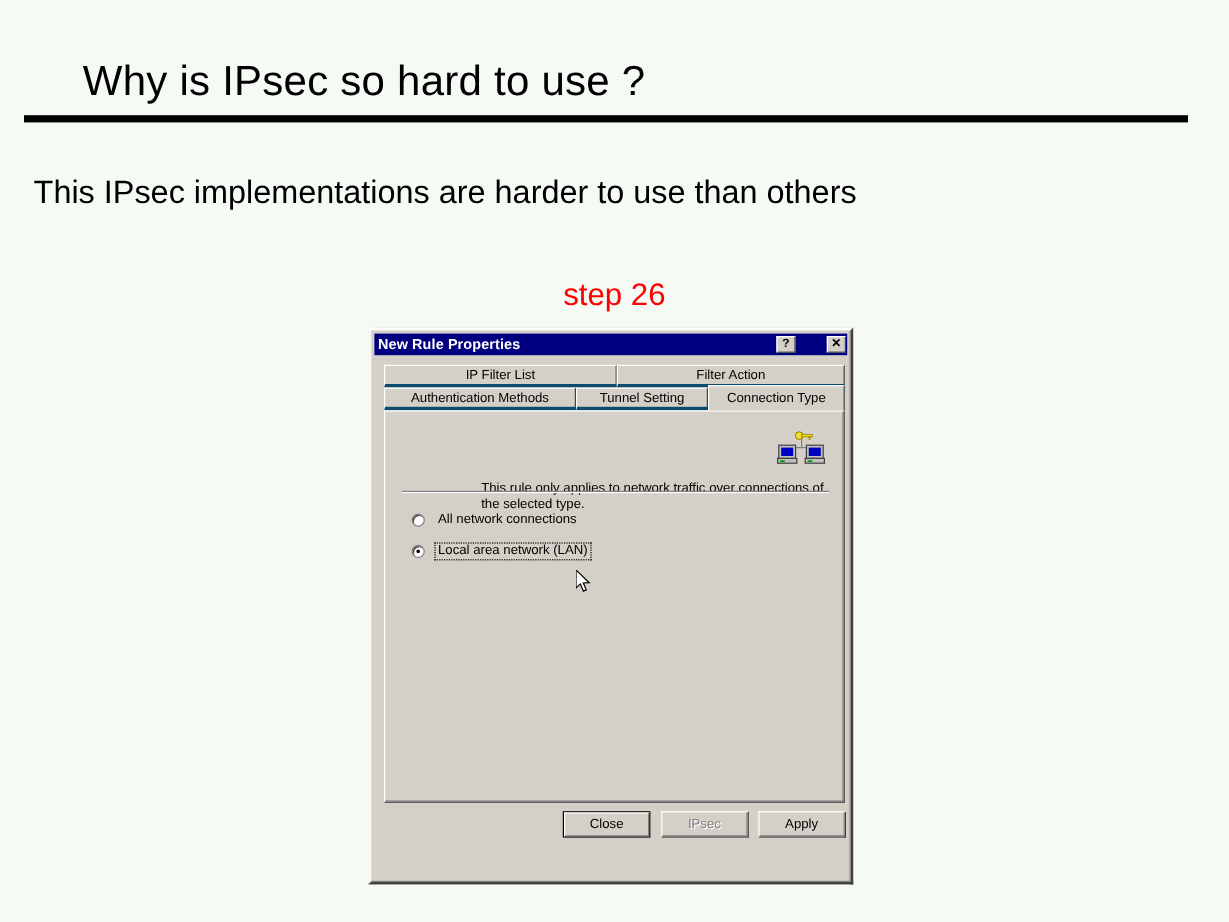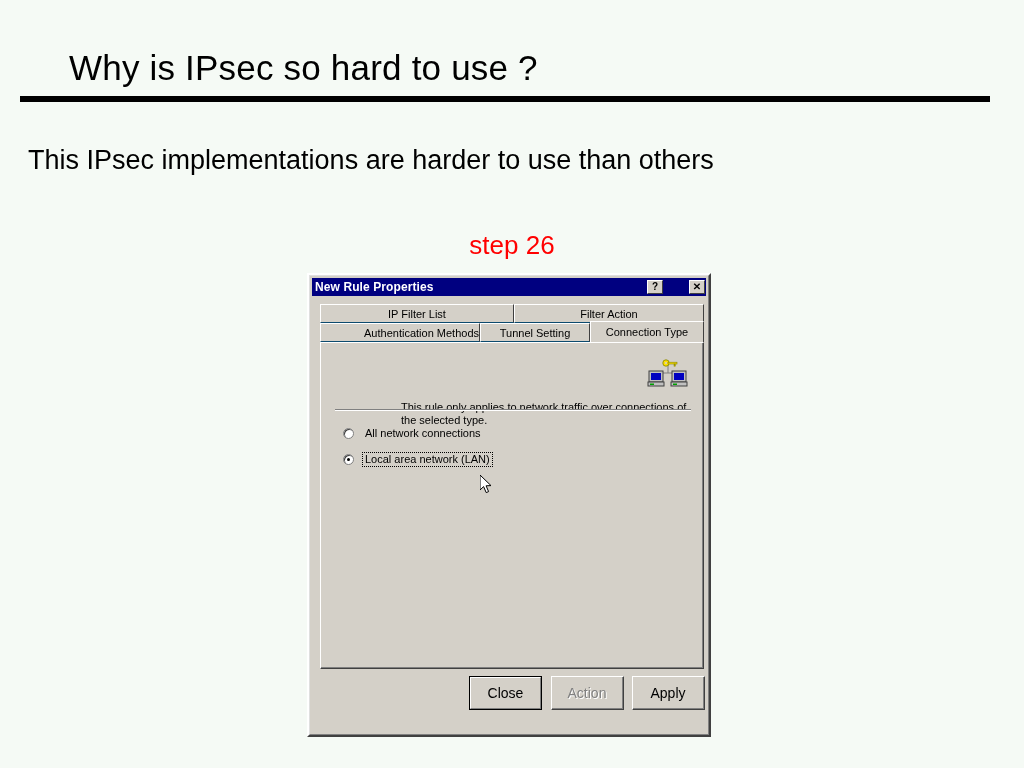--- a/index.html
+++ b/index.html
@@ -153,33 +153,33 @@
     display: flex;
     align-items: center;
     justify-content: center;
     font-size: 11px;
     color: #000000;
     white-space: nowrap;
     cursor: default;
     position: relative;
   }
   .tab.inactive-top {
-    border-bottom: 1px solid #0c4a6e;
+    border-bottom: 3px solid #0c4a6e;
   }
   .tab.active {
     font-weight: normal;
     z-index: 5;
     border-bottom: none;
     height: 21px;
     margin-top: -2px;
     align-items: center;
   }
   #tab-ip-filter-list { width: 194px; }
   #tab-filter-action  { width: 190px; }
-  #tab-auth-methods   { width: 160px; justify-content: flex-end; }
+  #tab-auth-methods   { width: 160px; }
   #tab-tunnel-setting { width: 110px; }
   #tab-connection-type{ width: 114px; }
 
   
   #tabpage {
     position: absolute;
     left: 10px;
     top: 66px;
     width: 384px;
     height: 327px;
@@ -286,31 +286,31 @@
     position: absolute;
     left: 0;
     top: 400px;
     width: 400px;
     height: 30px;
   }
   .dlg-button {
     position: absolute;
     top: 0;
     width: 73px;
-    height: 34px;
+    height: 22px;
     background: #d4d0c8;
     border-top: 1px solid #ffffff;
     border-left: 1px solid #ffffff;
     border-right: 1px solid #404040;
     border-bottom: 1px solid #404040;
     box-sizing: border-box;
     display: flex;
     align-items: center;
     justify-content: center;
-    font-size: 14px;
+    font-size: 11px;
     color: #000000;
     cursor: default;
     font-family: "Liberation Sans", sans-serif;
   }
   .dlg-button .btn-inner {
     position: absolute;
     left: 0; top: 0; right: 0; bottom: 0;
     border-right: 1px solid #808080;
     border-bottom: 1px solid #808080;
     box-sizing: border-box;
@@ -433,21 +433,21 @@
 
         </div>
       </div>
     </div>
 
     <div id="button-bar">
       <div class="dlg-button default" id="btn-close">
         <span class="btn-inner">Close</span>
       </div>
       <div class="dlg-button disabled" id="btn-cancel">
-        <span class="btn-inner">Action</span>
+        <span class="btn-inner">IPsec</span>
       </div>
       <div class="dlg-button" id="btn-apply">
         <span class="btn-inner">Apply</span>
       </div>
     </div>
 
   </div>
 </div>
 
 <svg id="mouse-cursor" viewBox="0 0 14 20">

